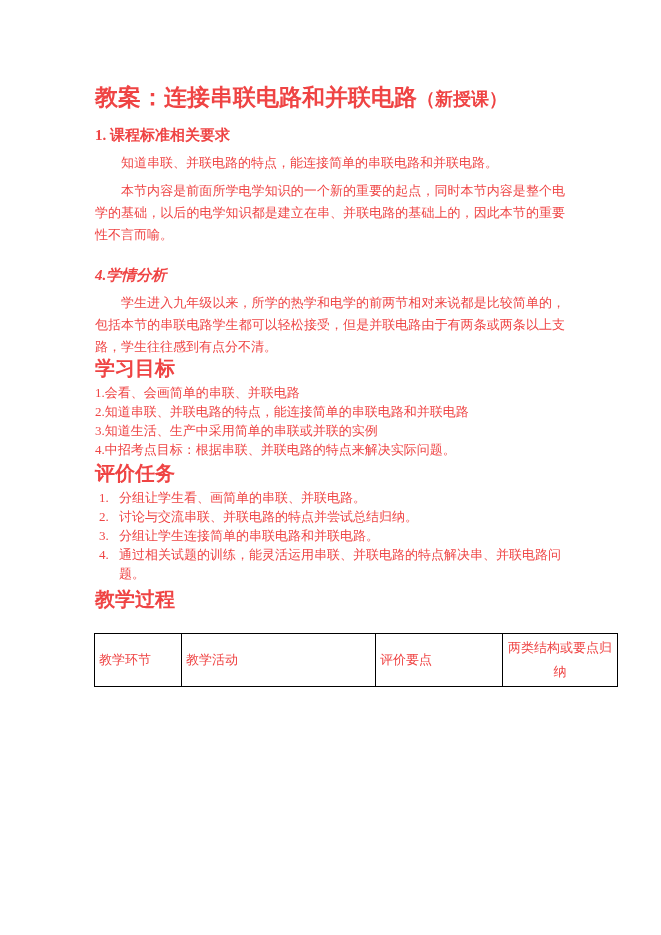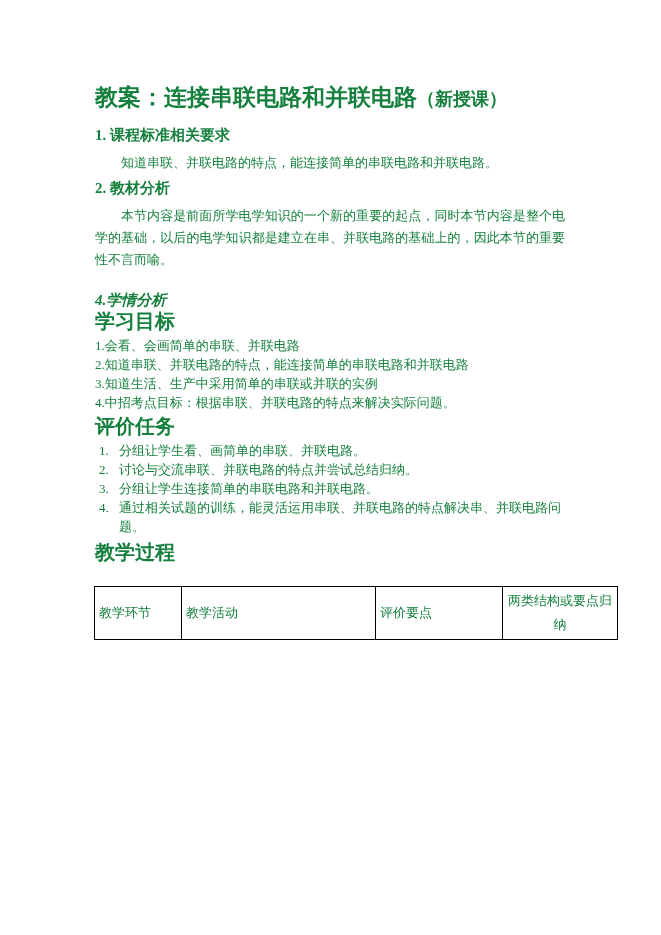--- a/index.html
+++ b/index.html
@@ -5,21 +5,21 @@
   html, body {
     margin: 0;
     padding: 0;
     background: #ffffff;
   }
   .page {
     position: relative;
     width: 661px;
     height: 935px;
     background: #ffffff;
-    color: #15803d;
+    color: #ef4444;
     font-family: "Liberation Serif", "DejaVu Serif", serif;
     box-sizing: border-box;
     padding: 83px 96px 0 95px;
     overflow: hidden;
   }
   .doc-title {
     font-size: 23px;
     font-weight: bold;
     line-height: 30px;
     margin: 0;
@@ -114,27 +114,27 @@
 
   <h1 class="doc-title"><span>教案：连接串联电路和并联电路</span><span class="title-suffix">（新授课）</span></h1>
 
 
   <div>
     <h3 class="sub-heading mt11">1. 课程标准相关要求</h3>
     <p class="body-p">知道串联、并联电路的特点，能连接简单的串联电路和并联电路。</p>
   </div>
 
   <div>
-    <h3 class="sub-heading mt4">2. 教材分析</h3>
     <p class="body-p">本节内容是前面所学电学知识的一个新的重要的起点，同时本节内容是整个电学的基础，以后的电学知识都是建立在串、并联电路的基础上的，因此本节的重要性不言而喻。</p>
   </div>
 
 
   <div>
     <h3 class="sub-heading mt1">4.学情分析</h3>
+    <p class="body-p">学生进入九年级以来，所学的热学和电学的前两节相对来说都是比较简单的，包括本节的串联电路学生都可以轻松接受，但是并联电路由于有两条或两条以上支路，学生往往感到有点分不清。</p>
   </div>
 
   <h2 class="big-heading bh-goals">学习目标</h2>
   <div class="plain-list">
     <div class="line">1.会看、会画简单的串联、并联电路</div>
     <div class="line">2.知道串联、并联电路的特点，能连接简单的串联电路和并联电路</div>
     <div class="line">3.知道生活、生产中采用简单的串联或并联的实例</div>
     <div class="line">4.中招考点目标：根据串联、并联电路的特点来解决实际问题。</div>
   </div>
 

